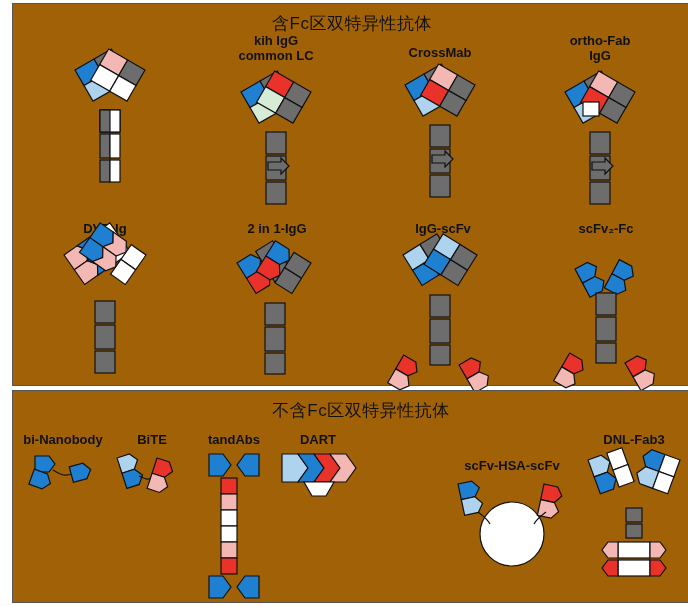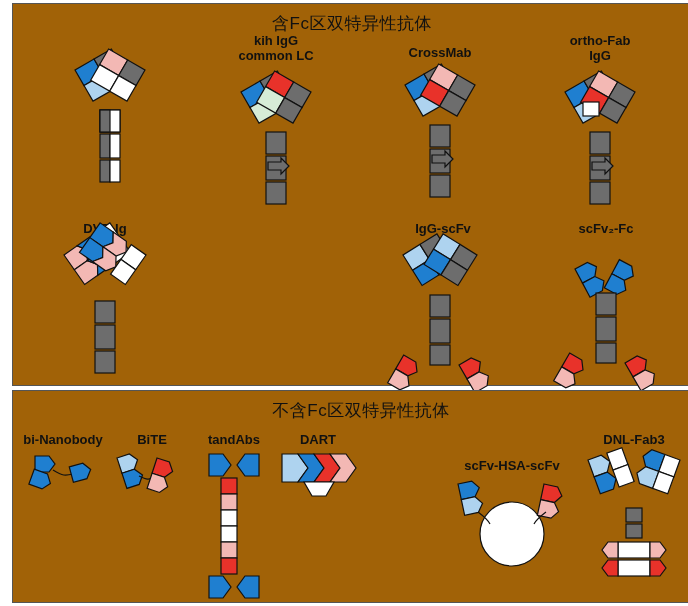--- a/index.html
+++ b/index.html
@@ -162,20 +162,42 @@
               <rect class="st w" x="38" y="0" width="18" height="18"></rect>
               <rect class="st w" x="38" y="18" width="18" height="18"></rect>
             </g>
             <rect class="st g" x="65" y="62" width="20" height="22"></rect>
             <rect class="st g" x="65" y="86" width="20" height="24"></rect>
             <rect class="st g" x="65" y="112" width="20" height="22"></rect>
           </svg>
         </div>
       </div>
 
+      <div class="cell" style="left:184px;top:0;width:160px;">
+        <div class="cell-label">2 in 1-IgG</div>
+        <div class="cell-art">
+          <svg width="140" height="135" viewBox="0 0 140 135">
+            <g transform="translate(30,24) rotate(-32)">
+              <path class="st b" d="M0 0 L16 0 L22 9 L16 18 L0 18 Z"></path>
+              <path class="st r" d="M0 18 L16 18 L22 27 L16 36 L0 36 Z"></path>
+              <rect class="st g" x="22" y="0" width="20" height="18"></rect>
+              <rect class="st g" x="22" y="18" width="20" height="18"></rect>
+            </g>
+            <g transform="translate(104,24) rotate(32) translate(-42,0)">
+              <path class="st b" d="M0 0 L16 0 L22 9 L16 18 L0 18 Z"></path>
+              <path class="st r" d="M0 18 L16 18 L22 27 L16 36 L0 36 Z"></path>
+              <rect class="st g" x="22" y="0" width="20" height="18"></rect>
+              <rect class="st g" x="22" y="18" width="20" height="18"></rect>
+            </g>
+            <rect class="st g" x="58" y="64" width="20" height="22"></rect>
+            <rect class="st g" x="58" y="88" width="20" height="24"></rect>
+            <rect class="st g" x="58" y="114" width="20" height="21"></rect>
+          </svg>
+        </div>
+      </div>
 
       <div class="cell" style="left:350px;top:0;width:160px;">
         <div class="cell-label">IgG-scFv</div>
         <div class="cell-art">
           <svg width="140" height="160" viewBox="0 0 140 160">
             <g transform="translate(30,16) rotate(-32)">
               <rect class="st lb" x="0" y="0" width="20" height="18"></rect>
               <rect class="st b" x="0" y="18" width="20" height="18"></rect>
               <rect class="st g" x="20" y="0" width="20" height="18"></rect>
               <rect class="st g" x="20" y="18" width="20" height="18"></rect>

